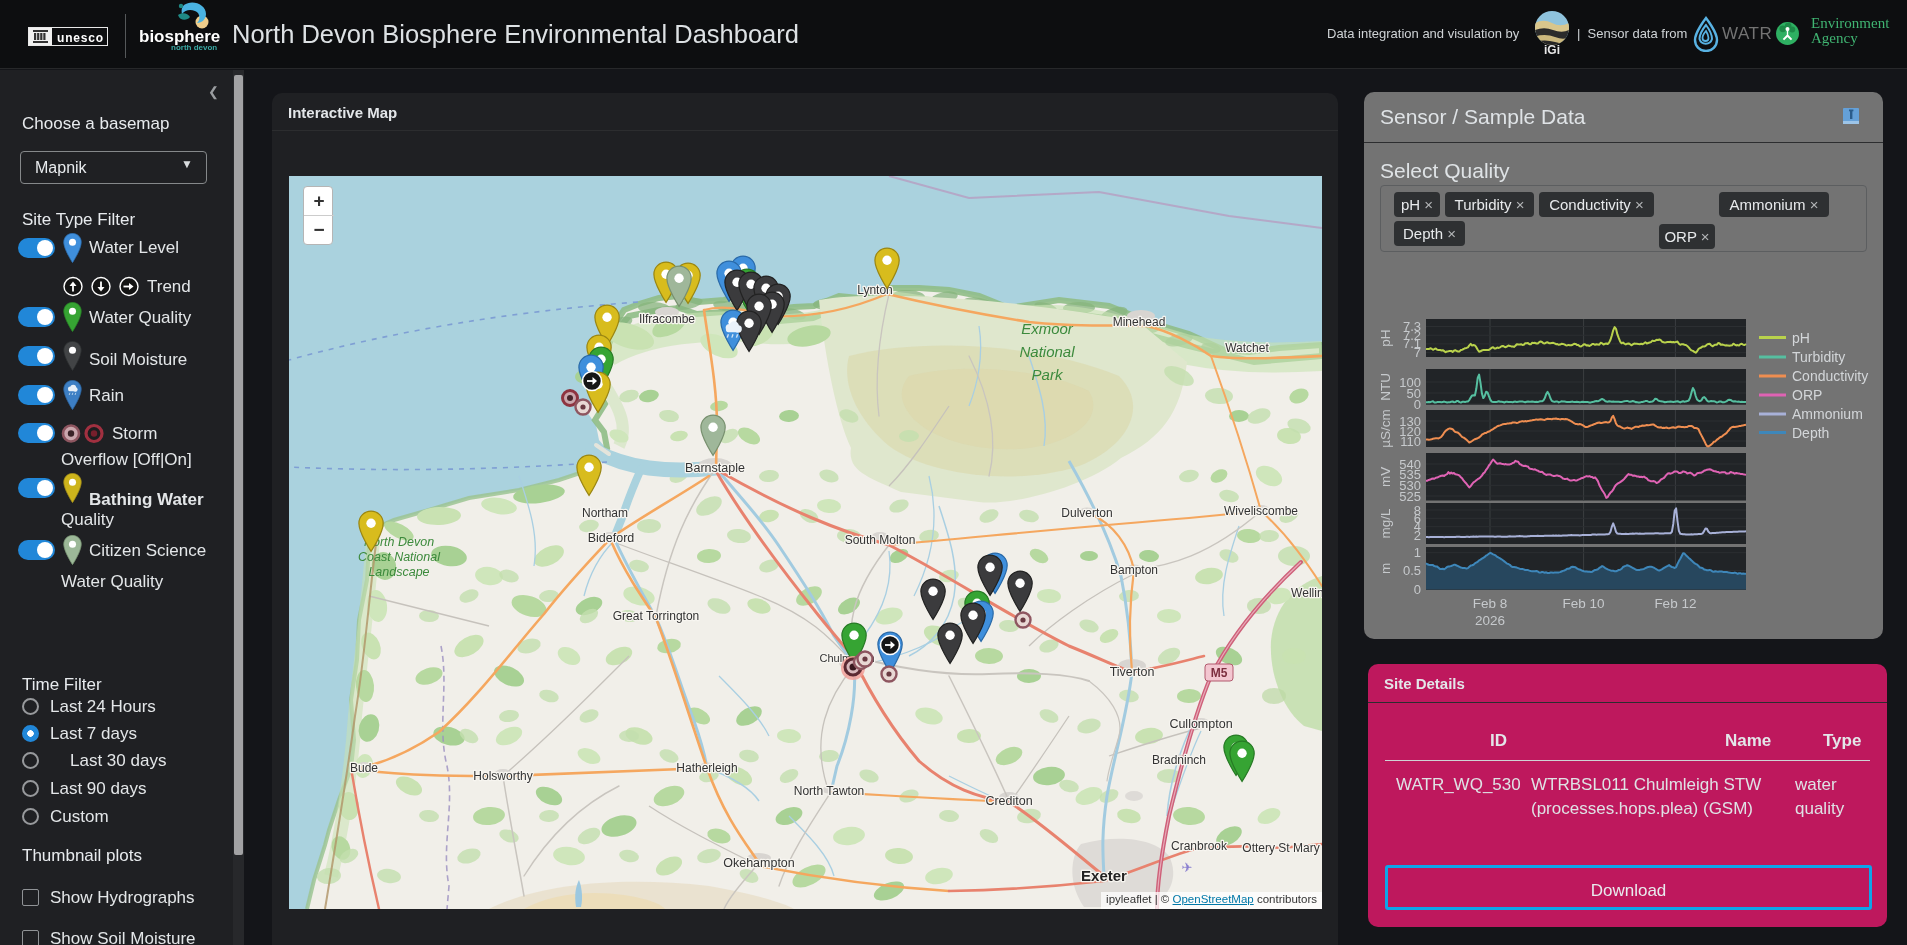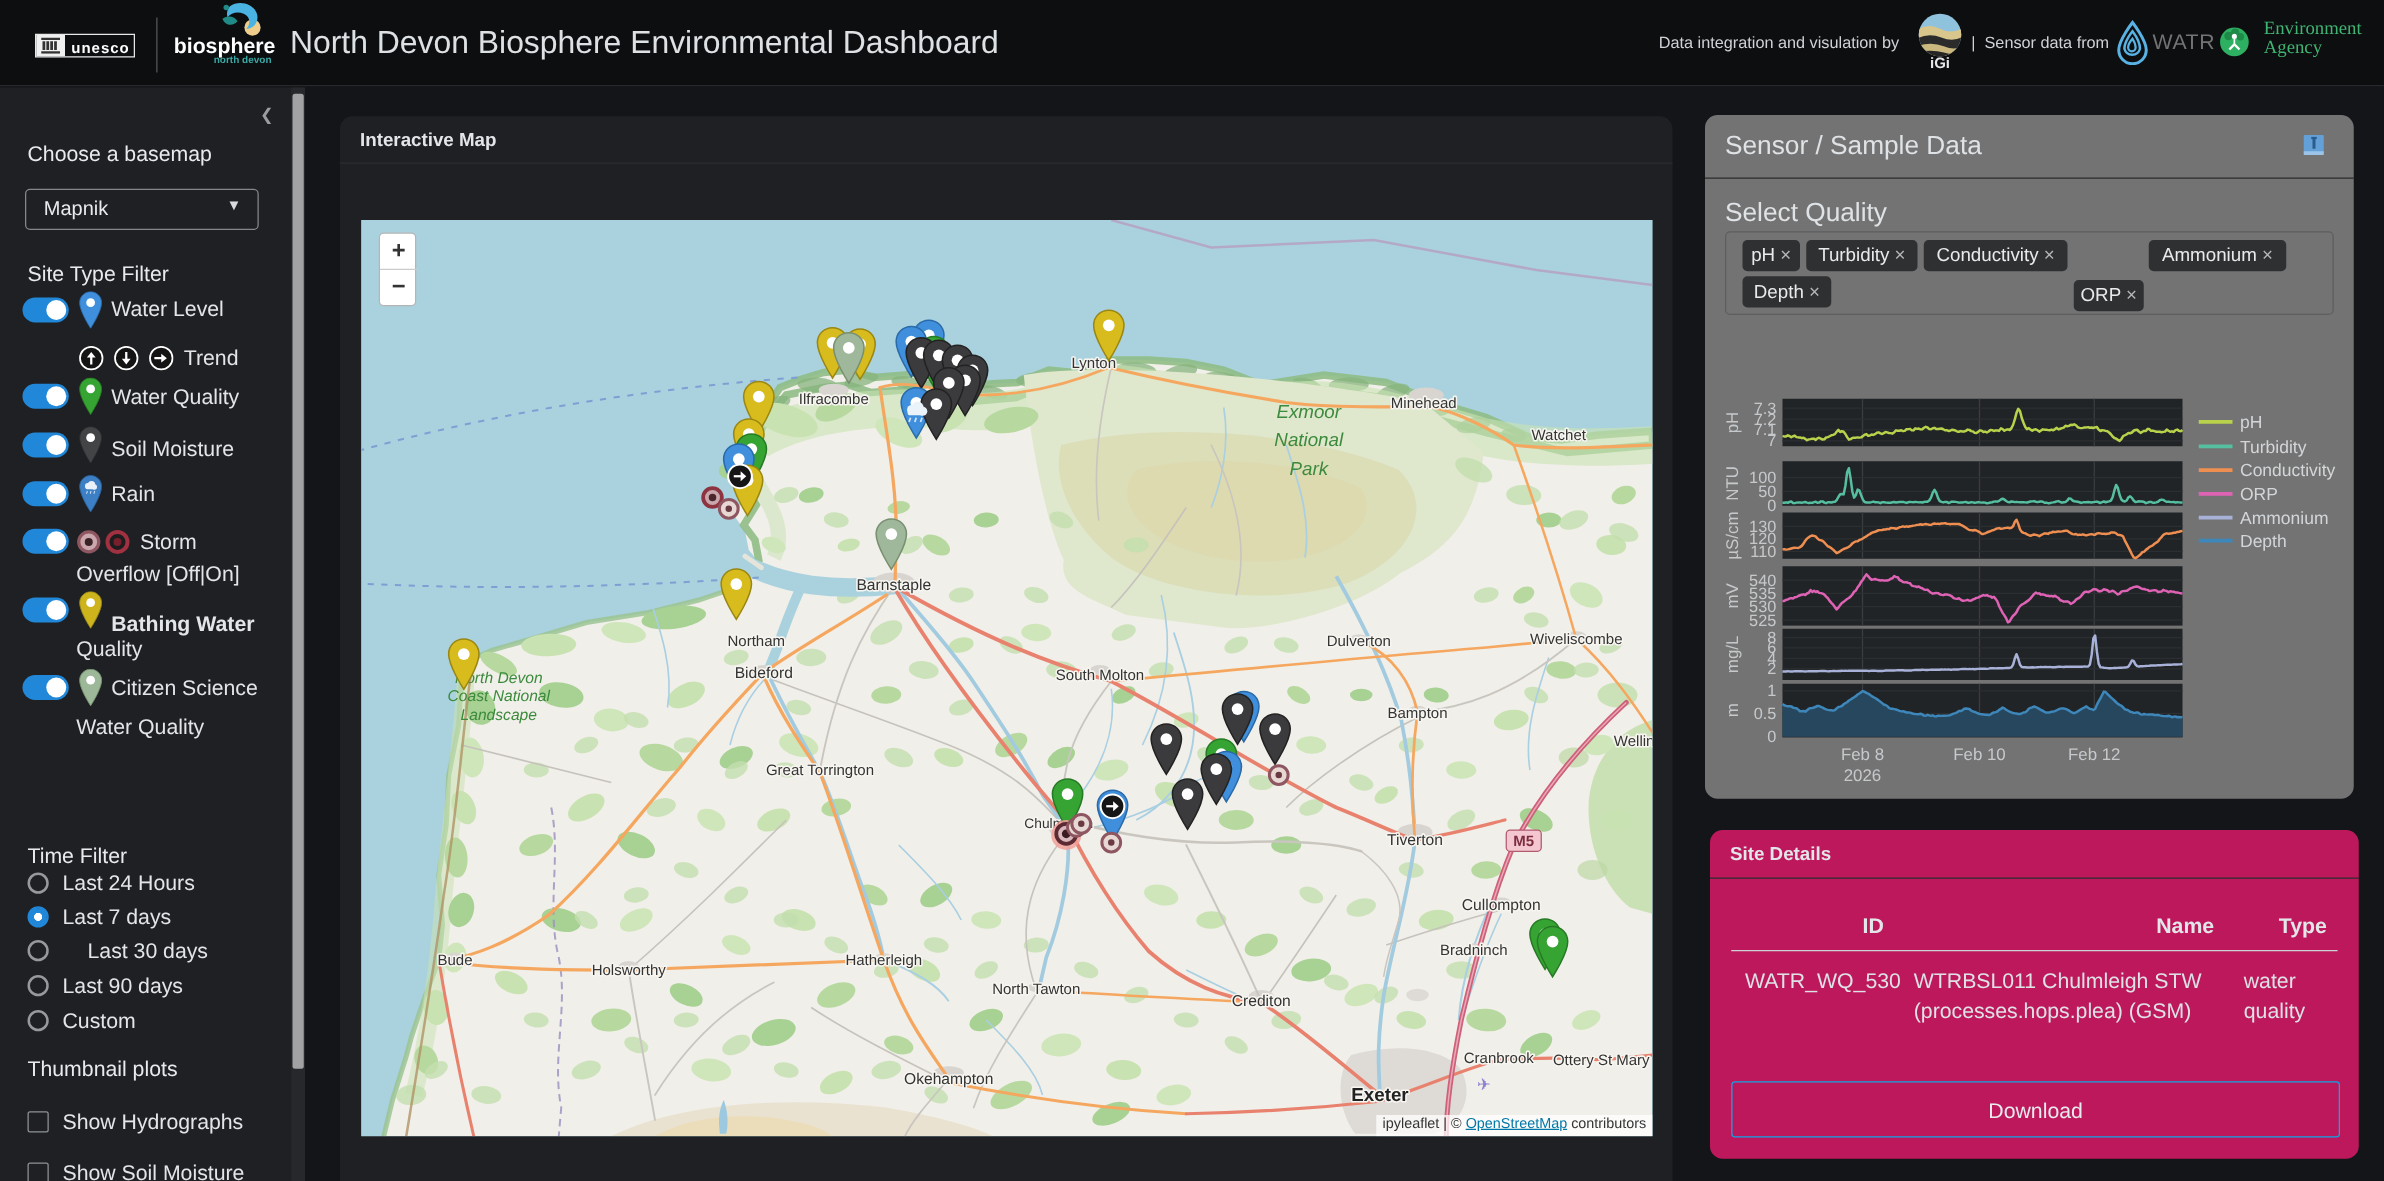--- a/index.html
+++ b/index.html
@@ -30,21 +30,21 @@
   #mapcard { position:absolute; left:272px; top:23px; width:1066px; height:903px; background:#1f2023; border-radius:10px; }
   #mapcard .card-h { height:38px; border-bottom:1px solid #2c2d2f; }
   .card-h span { display:inline-block; margin:11px 0 0 16px; font-size:15px; font-weight:bold; color:#e3e6e9; }
   #mapbox { position:absolute; left:17px; top:83px; width:1033px; height:733px; background:#aad2de; overflow:hidden; }
   #sensorcard { position:absolute; left:1364px; top:22px; width:519px; height:547px; background:#737373; border-radius:10px; }
   #sitecard { position:absolute; left:1368px; top:594px; width:519px; height:263px; background:#be185d; border-radius:10px; }
   .tag { position:absolute; height:25px; background:#2e3032; border-radius:4px; font-size:15px; color:#e8eaec; line-height:25px; text-align:center; }
   .tag span { color:#b4b6b8; }
   .th { position:absolute; font-size:17px; font-weight:bold; color:#e3e6e9; }
   .td { position:absolute; font-size:17px; color:#dfe2e5; line-height:24px; }
-  #dlbtn { position:absolute; left:17px; top:201px; width:487px; height:45px; border:1px solid #0ea5e9; border-radius:3px; font-size:17px; color:#e8ebee; text-align:center; line-height:45px; }
+  #dlbtn { position:absolute; left:17px; top:201px; width:487px; height:45px; border:3px solid #0ea5e9; border-radius:3px; font-size:17px; color:#e8ebee; text-align:center; line-height:45px; }
 </style>
 </head>
 <body>
 <div id="header">
   <div class="unesco-box">
     <div class="unesco-sq"></div>
     <svg style="position:absolute;left:3px;top:2px" width="17" height="13" viewBox="0 0 17 13">
         <g fill="#333">
           <rect x="1" y="0" width="15" height="2"></rect>
           <rect x="2" y="3" width="2.2" height="7"></rect>

